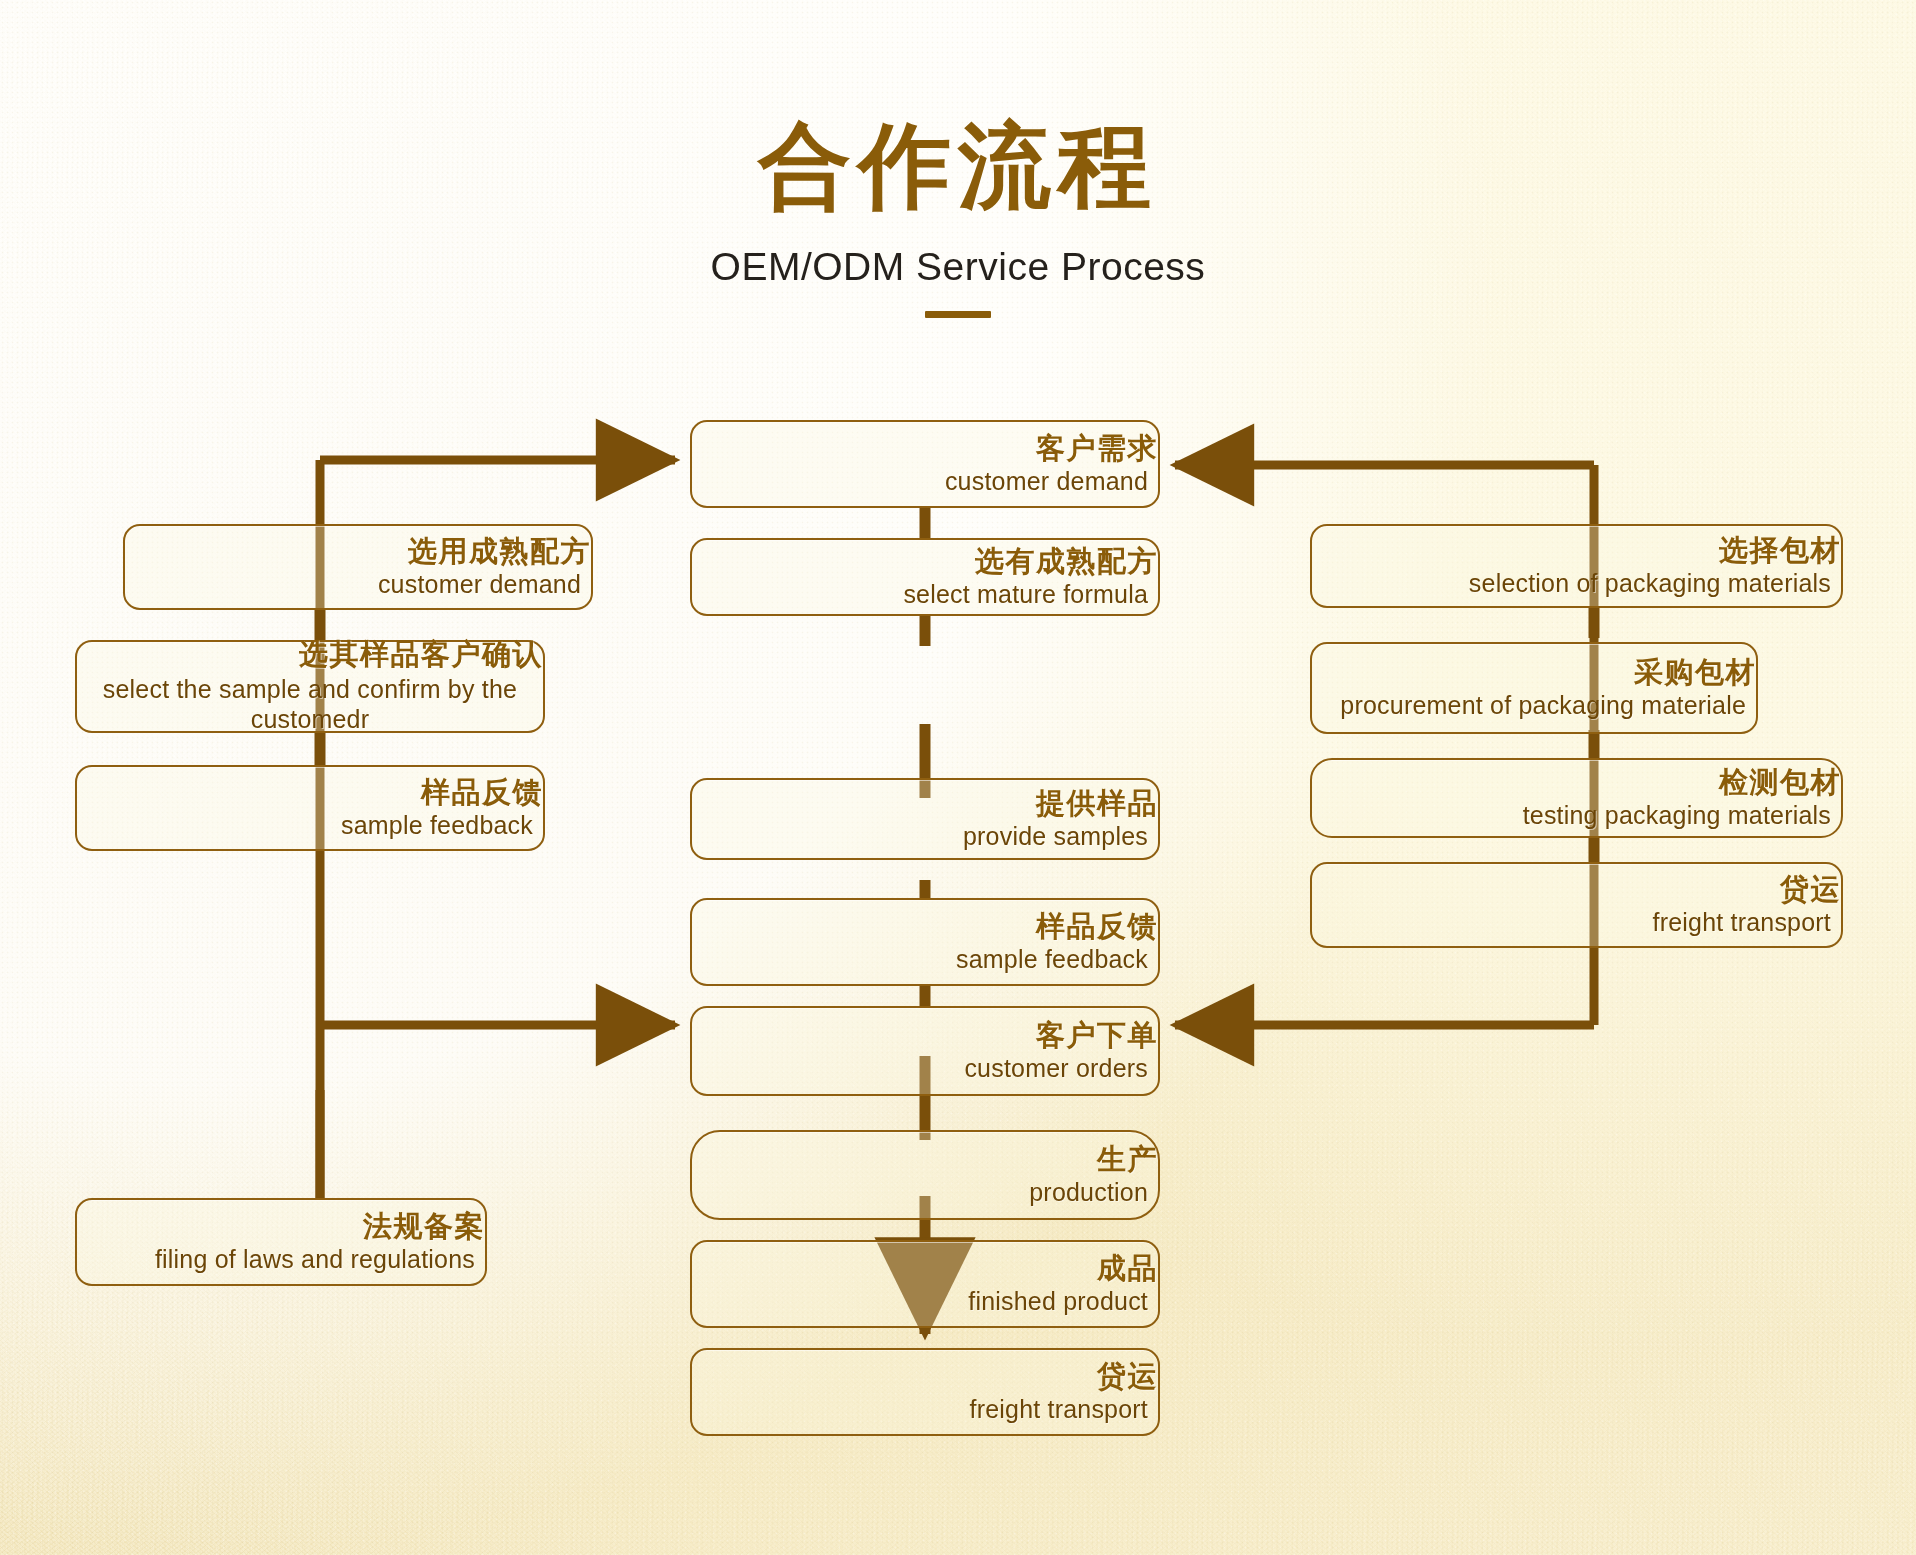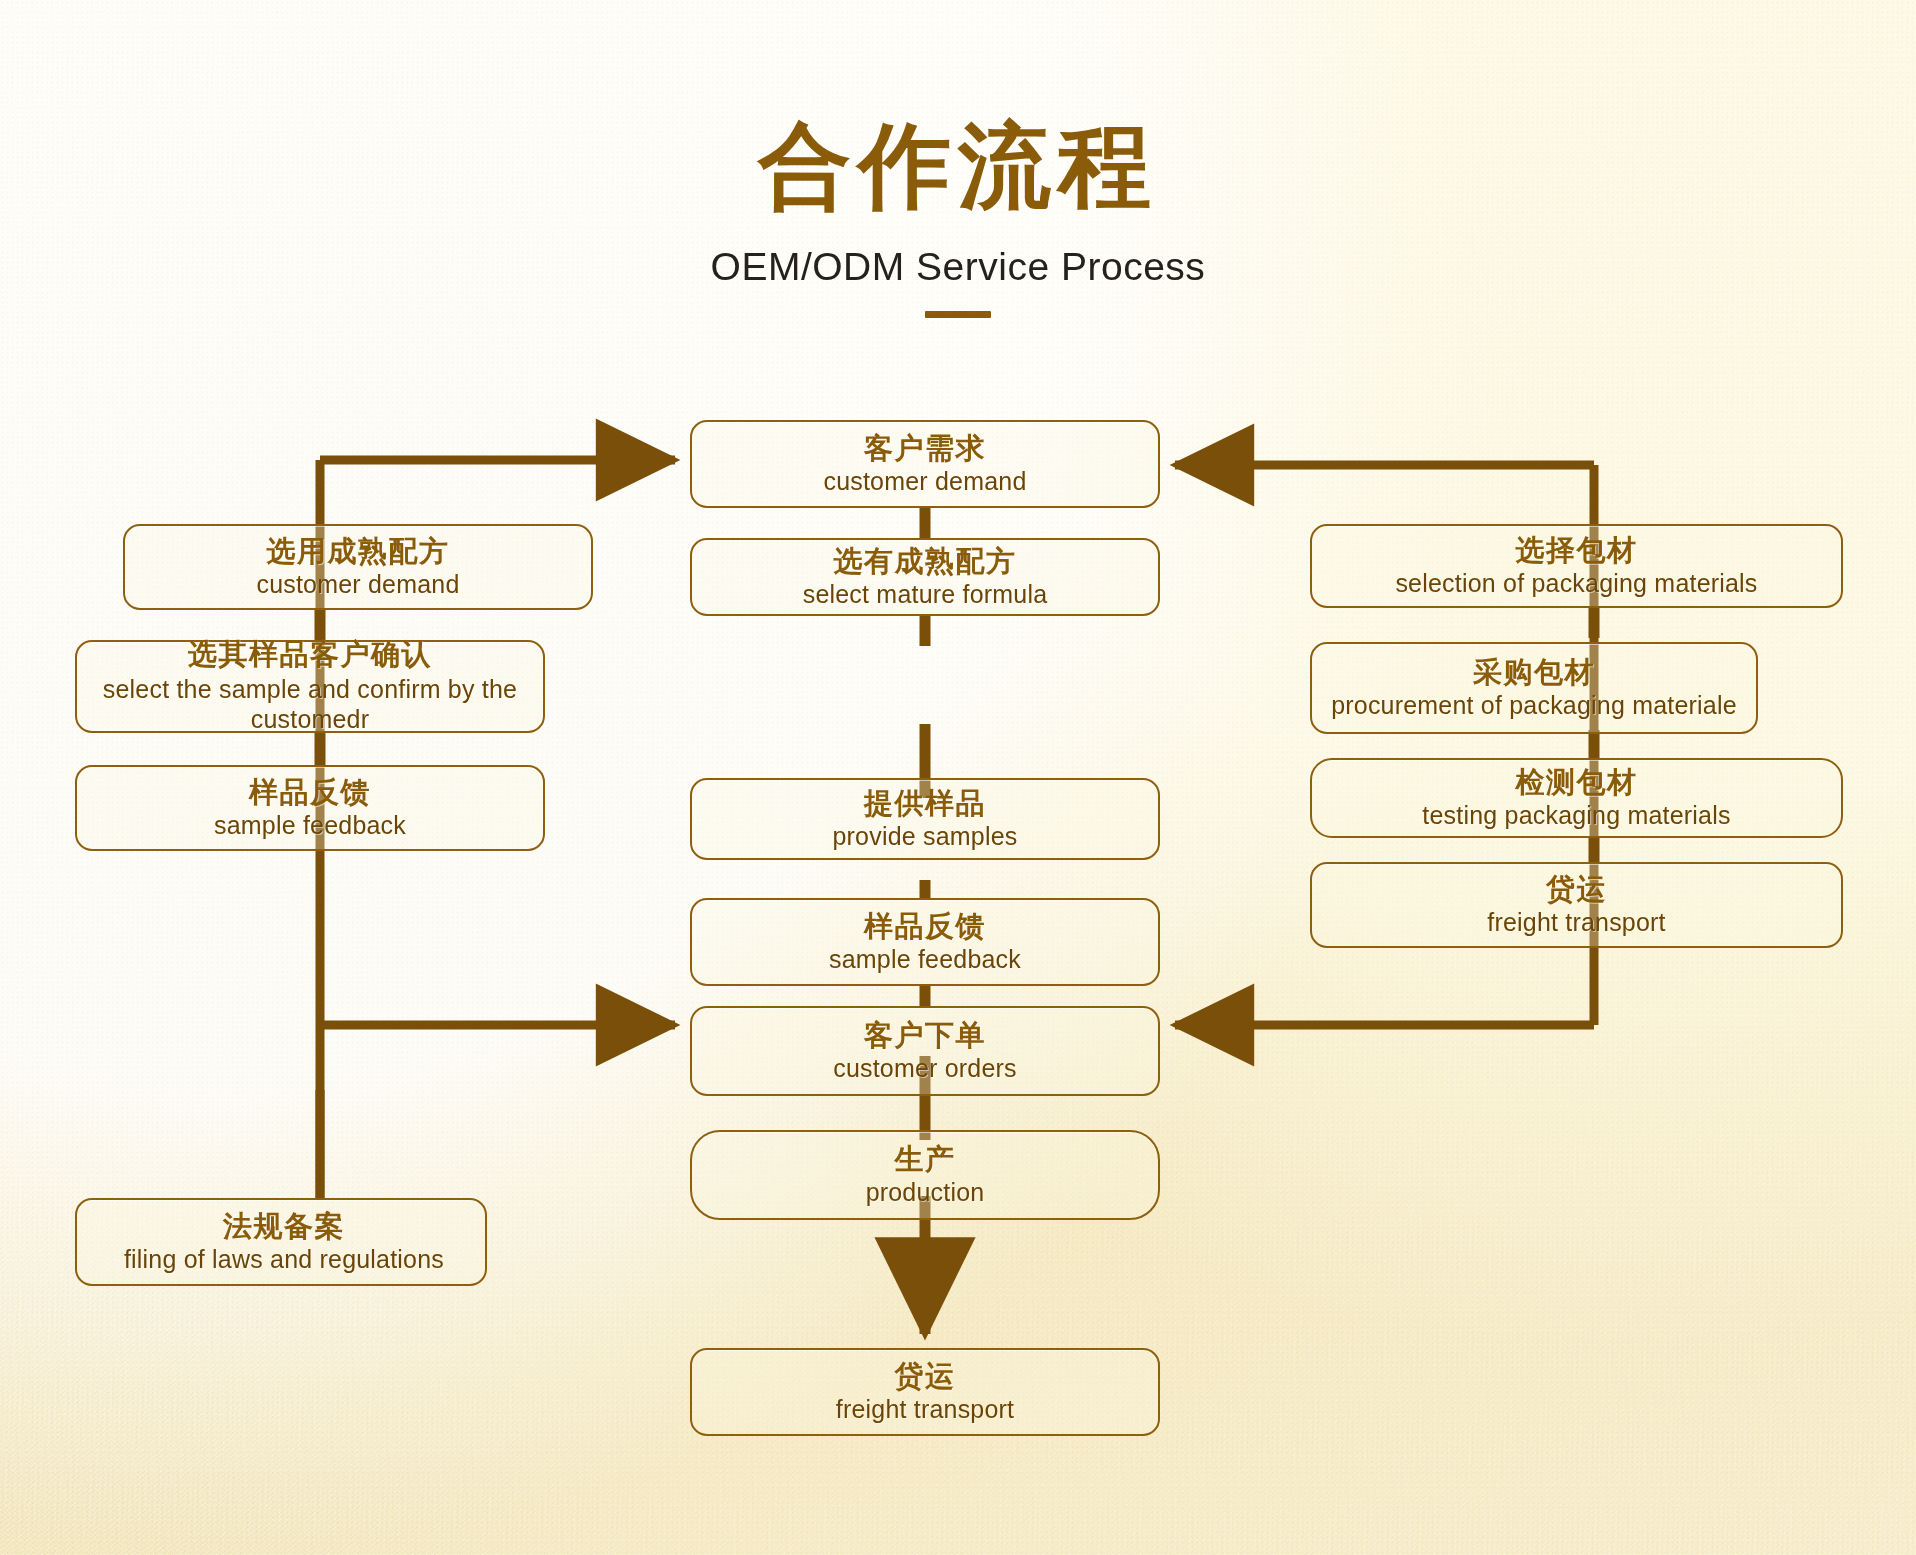--- a/index.html
+++ b/index.html
@@ -49,21 +49,21 @@
   }
 
   
   #flow{position:absolute;left:0;top:0;width:1916px;height:1555px;}
   svg#wires{position:absolute;left:0;top:0;width:1916px;height:1555px;}
 
   .node{
     position:absolute;box-sizing:border-box;
     border:2.5px solid #8f5f10;border-radius:17px;
     background:rgba(253,247,226,0.30);
-    display:flex;flex-direction:column;align-items:center;justify-content:center;
+    display:flex;flex-direction:column;align-items:flex-end;justify-content:center;
     text-align:center;
     box-shadow:0 1px 0 rgba(255,255,255,.55) inset;
   }
   .node .cn{
     font-weight:bold;color:#8a5c09;font-size:29px;line-height:1.12;
     letter-spacing:1.5px;
     font-family:"DejaVu Sans","Liberation Sans",sans-serif;
     text-shadow:1px 1px 0 rgba(255,255,255,.55);
   }
   .node .en{
@@ -158,20 +158,24 @@
   <div class="node" style="left:690px;top:1006px;width:470px;height:90px;">
     <div class="cn">客户下单</div>
     <div class="en">customer orders</div>
   </div>
 
   <div class="node" style="left:690px;top:1130px;width:470px;height:90px;border-radius:30px;">
     <div class="cn">生产</div>
     <div class="en">production</div>
   </div>
 
+  <div class="node" style="left:690px;top:1240px;width:470px;height:88px;">
+    <div class="cn">成品</div>
+    <div class="en">finished product</div>
+  </div>
 
   <div class="node" style="left:690px;top:1348px;width:470px;height:88px;">
     <div class="cn">贷运</div>
     <div class="en">freight transport</div>
   </div>
 
   <div class="node" style="left:75px;top:524px;width:470px;height:86px;margin-left:48px;">
     <div class="cn">选用成熟配方</div>
     <div class="en">customer demand</div>
   </div>

